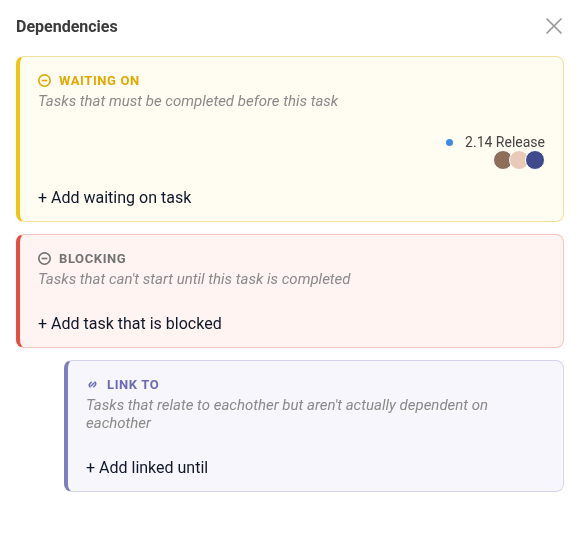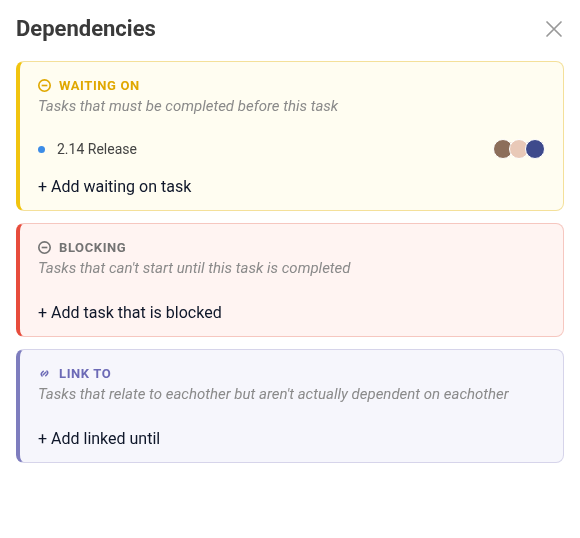--- a/index.html
+++ b/index.html
@@ -12,21 +12,21 @@
     height: 538px;
     padding: 16px;
   }
   .header {
     display: flex;
     align-items: center;
     justify-content: space-between;
     margin-bottom: 20px;
   }
   .title {
-    font-size: 22px;
+    font-size: 16px;
     font-weight: 700;
     color: #3a3a3a;
   }
   .close-btn {
     cursor: pointer;
     color: #999;
   }
   .close-btn svg { display:block; }
   .section {
     border-radius: 8px;
@@ -41,20 +41,21 @@
   }
   .section.blocking {
     background: #FFF4F2;
     border: 1px solid #F6C7C0;
     border-left: 4px solid #E74C3C;
   }
   .section.linkto {
     background: #F6F6FC;
     border: 1px solid #D6D4EA;
     border-left: 4px solid #7E7DBE;
+    margin-left: 48px;
   }
   .sec-header {
     display: flex;
     align-items: center;
     gap: 8px;
     margin-bottom: 4px;
   }
   .sec-icon { display:inline-flex; }
   .sec-label {
     font-weight: 700;
@@ -65,23 +66,24 @@
   .blocking .sec-label, .blocking .sec-icon { color: #737373; }
   .linkto .sec-label, .linkto .sec-icon { color: #6C6AB6; }
   .sec-desc {
     font-style: italic;
     color: #8a8a8a;
     font-size: 15px;
     margin-bottom: 16px;
   }
   .task-row {
     display: flex;
-    align-items: center;
+    align-items: flex-end;
     justify-content: space-between;
     padding: 8px 0;
+    flex-direction: column;
   }
   .task-left {
     display: flex;
     align-items: center;
     gap: 12px;
   }
   .bullet {
     width: 7px;
     height: 7px;
     border-radius: 50%;

